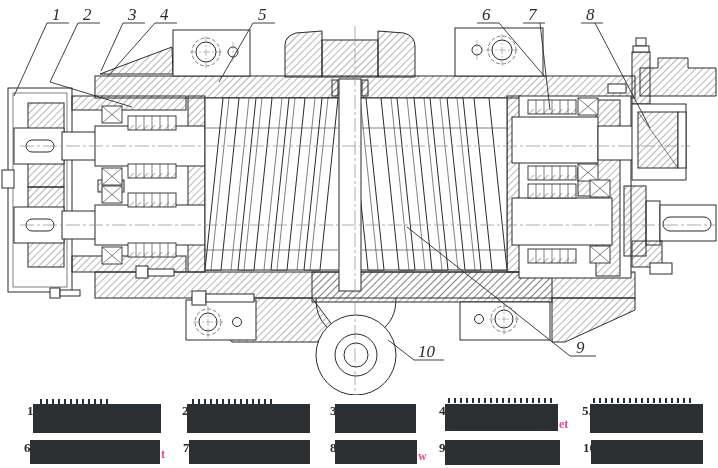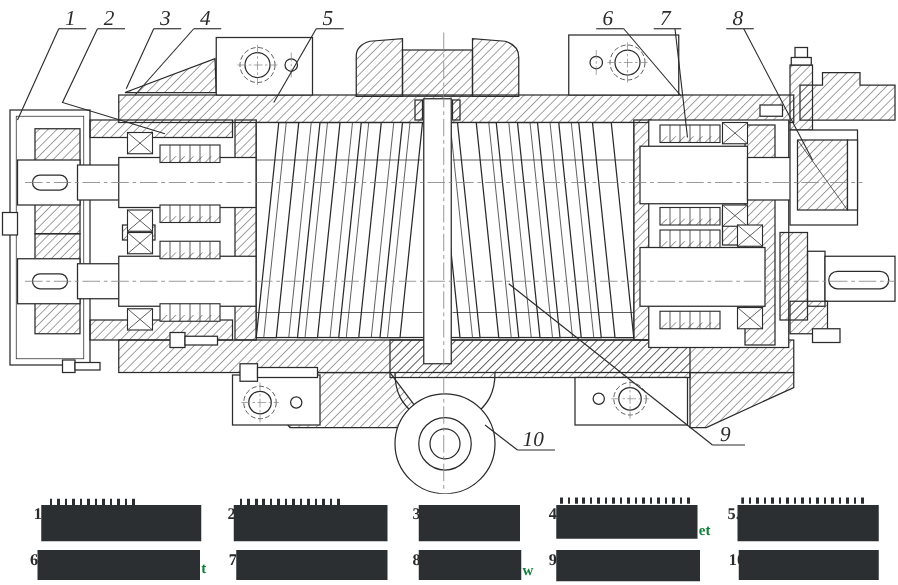--- a/index.html
+++ b/index.html
@@ -12,21 +12,21 @@
   .wht{fill:#ffffff;stroke:#2b2b2b;stroke-width:1;}
   .hat{fill:url(#hatch);stroke:#2b2b2b;stroke-width:1;}
   .cl{stroke:#8a8a8a;stroke-width:.7;fill:none;stroke-dasharray:14 3 3 3;}
   .cls{stroke:#8a8a8a;stroke-width:.6;fill:none;stroke-dasharray:7 2 2 2;}
   .dash{stroke:#2b2b2b;stroke-width:.6;fill:none;stroke-dasharray:4 2;}
   .callout{font:italic 17px "Liberation Serif", serif;fill:#2b2b2b;}
   .leader{stroke:#2b2b2b;stroke-width:.9;fill:none;}
   
   .lg-num{position:absolute;font:bold 13px "Liberation Serif", serif;color:#2b2b2b;z-index:1;}
   .lg-box{position:absolute;background:#2c2f31;z-index:2;}
-  .lg-frag{position:absolute;font:bold 12px "Liberation Serif", serif;color:#15803d;z-index:3;}
+  .lg-frag{position:absolute;font:bold 12px "Liberation Serif", serif;color:#ec4899;z-index:3;}
   .peek{position:absolute;height:5px;z-index:0;
         background:repeating-linear-gradient(90deg,#2c2f31 0 2px,transparent 2px 6px);}
 </style>
 </head>
 <body>
 
 <div id="stage">
 
 <svg id="drawing" width="718" height="395" viewBox="0 0 718 395">
   <defs>

